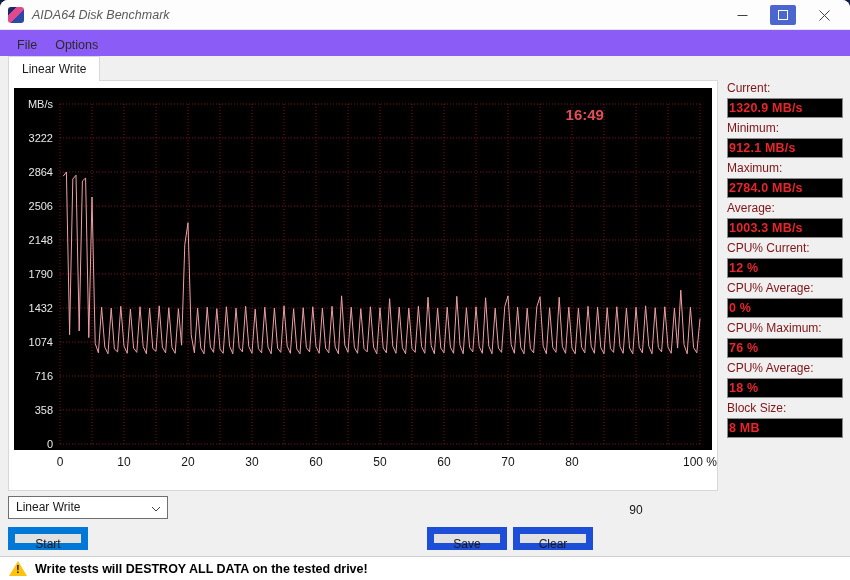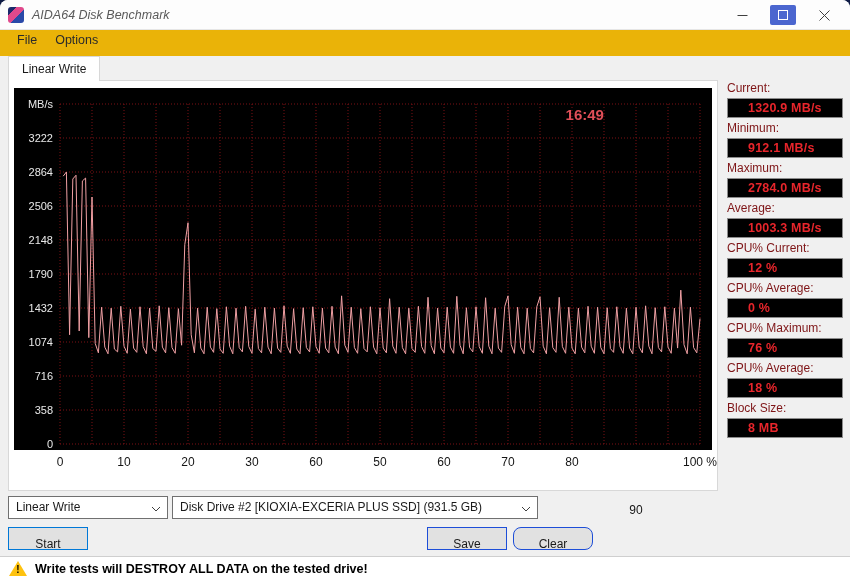--- a/index.html
+++ b/index.html
@@ -10,21 +10,21 @@
             border-bottom:1px solid #e6e6e6;box-sizing:border-box;}
   .app-icon{position:absolute;left:8px;top:7px;width:16px;height:16px;border-radius:3px;
             background:linear-gradient(135deg,#1b2a6b 0 28%,#e0498c 28% 58%,#2a49a8 58% 100%);}
   .win-title{position:absolute;left:32px;top:0;line-height:30px;font-size:12.5px;color:#5a5a5a;font-style:italic;}
   .win-controls{position:absolute;right:8px;top:0;height:30px;display:flex;align-items:center;}
   .winbtn{width:36px;height:30px;display:flex;align-items:center;justify-content:center;
           background:transparent;border:none;padding:0;cursor:default;}
   .winbtn.max{width:26px;height:20px;background:#4b66cf;border-radius:2px;margin:0 10px;}
   
   .menubar{position:absolute;left:0;top:30px;width:100%;height:26px;display:flex;
-           align-items:flex-start;padding-left:9px;box-sizing:border-box;background:#eab308;}
+           align-items:flex-end;padding-left:9px;box-sizing:border-box;background:#8b5cf6;}
   .menu-item{font-size:12.5px;color:#2b2b2b;padding:3px 8px 4px 8px;margin-right:2px;}
   
   .tab{position:absolute;left:8px;top:56px;height:25px;padding:0 13px;background:#ffffff;
        border:1px solid #d8d8d8;border-bottom:none;line-height:24px;font-size:12px;color:#1a1a1a;
        z-index:2;box-sizing:border-box;}
   
   .chart-panel{position:absolute;left:8px;top:80px;width:710px;height:411px;background:#ffffff;
                border:1px solid #d8d8d8;box-sizing:border-box;z-index:1;}
   .chart-black{position:absolute;left:5px;top:7px;width:698px;height:362px;background:#000000;}
   .chart-black svg{display:block;width:100%;height:100%;}
@@ -33,36 +33,36 @@
   .trace{fill:none;stroke:#f0a0a4;stroke-width:1;}
   .time-label{fill:#e04f58;font:bold 15px "Liberation Sans",sans-serif;}
   .x-axis{position:absolute;left:5px;top:374px;width:698px;height:18px;}
   .x-axis span{position:absolute;top:0;transform:translateX(-50%);font-size:12px;color:#151515;
                white-space:nowrap;}
   
   .stats{position:absolute;left:727px;top:81px;width:116px;}
   .stat{margin-bottom:3px;}
   .stat-label{font-size:12px;color:#7e1416;margin-bottom:3px;}
   .stat-value{height:20px;background:#000000;border:1px solid #8c8c8c;color:#e8252b;
-              font-weight:bold;font-size:12.5px;line-height:19px;padding-left:20px;
+              font-weight:bold;font-size:12.5px;line-height:19px;padding-left:1px;
               box-sizing:border-box;letter-spacing:.2px;}
   
   .select{position:absolute;height:23px;background:#ffffff;border:1px solid #707070;
           font-size:12px;line-height:21px;padding:0 20px 0 7px;box-sizing:border-box;
           color:#1a1a1a;white-space:nowrap;overflow:hidden;}
   .select .chev{position:absolute;right:6px;top:9px;}
   #test-select{left:8px;top:496px;width:160px;}
   #drive-select{left:172px;top:496px;width:366px;}
   .btn{position:absolute;top:527px;width:80px;height:23px;background:#e1e1e1;
-       border:1px solid #1d4ed8;font-size:12px;color:#1a1a1a;box-sizing:border-box;
-       text-align:center;line-height:21px;font-family:"Liberation Sans",sans-serif;padding:6px;}
+       border:7px solid #1d4ed8;font-size:12px;color:#1a1a1a;box-sizing:border-box;
+       text-align:center;line-height:21px;font-family:"Liberation Sans",sans-serif;padding:0;}
   #start-btn{left:8px;border-color:#0078d7;}
   #stop-btn{left:112px;background:#e5e5e5;border-color:#c9c9c9;color:#0f766e;margin-top:33px;}
   #save-btn{left:427px;}
-  #clear-btn{left:513px;border-radius:8px;}
+  #clear-btn{left:513px;}
   
   .warning{position:absolute;left:0;top:556px;width:850px;height:24px;background:#ffffff;
            border-top:1px solid #cfcfcf;display:flex;align-items:center;padding-left:9px;
            box-sizing:border-box;}
   .warn-icon{position:relative;width:18px;height:16px;margin-right:8px;flex:0 0 auto;}
   .warn-icon .tri{width:0;height:0;border-left:9px solid transparent;
                   border-right:9px solid transparent;border-bottom:15px solid #fec20f;}
   .warn-icon .bang{position:absolute;left:0;right:0;top:3px;text-align:center;
                    font-weight:bold;font-size:10px;color:#000;}
   .warn-text{font-size:12.5px;font-weight:bold;color:#000;}
@@ -205,26 +205,20 @@
       <div class="stat-value">8 MB</div>
     </div>
   </div>
 
   <div class="select" id="test-select">
     <span>Linear Write</span>
     <svg class="chev" width="10" height="6" viewBox="0 0 10 6">
       <path d="M1 1l4 4 4-4" fill="none" stroke="#404040"></path>
     </svg>
   </div>
-  <div class="select" id="drive-select">
-    <span>Disk Drive #2  [KIOXIA-EXCERIA PLUS SSD]  (931.5 GB)</span>
-    <svg class="chev" width="10" height="6" viewBox="0 0 10 6">
-      <path d="M1 1l4 4 4-4" fill="none" stroke="#404040"></path>
-    </svg>
-  </div>
 
   <button class="btn" id="start-btn">Start</button>
   <button class="btn" id="stop-btn" disabled="">Stop</button>
   <button class="btn" id="save-btn">Save</button>
   <button class="btn" id="clear-btn">Clear</button>
 
   <div class="warning">
     <div class="warn-icon">
       <div class="tri"></div>
         <div class="bang">!</div>

